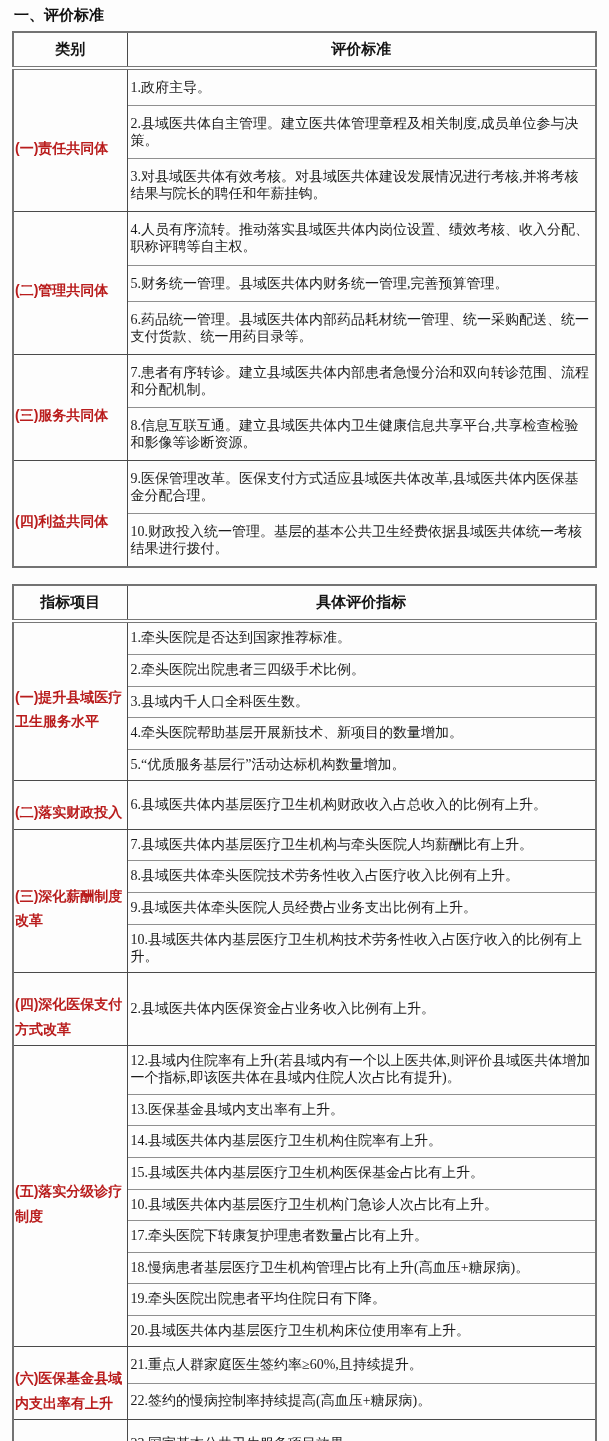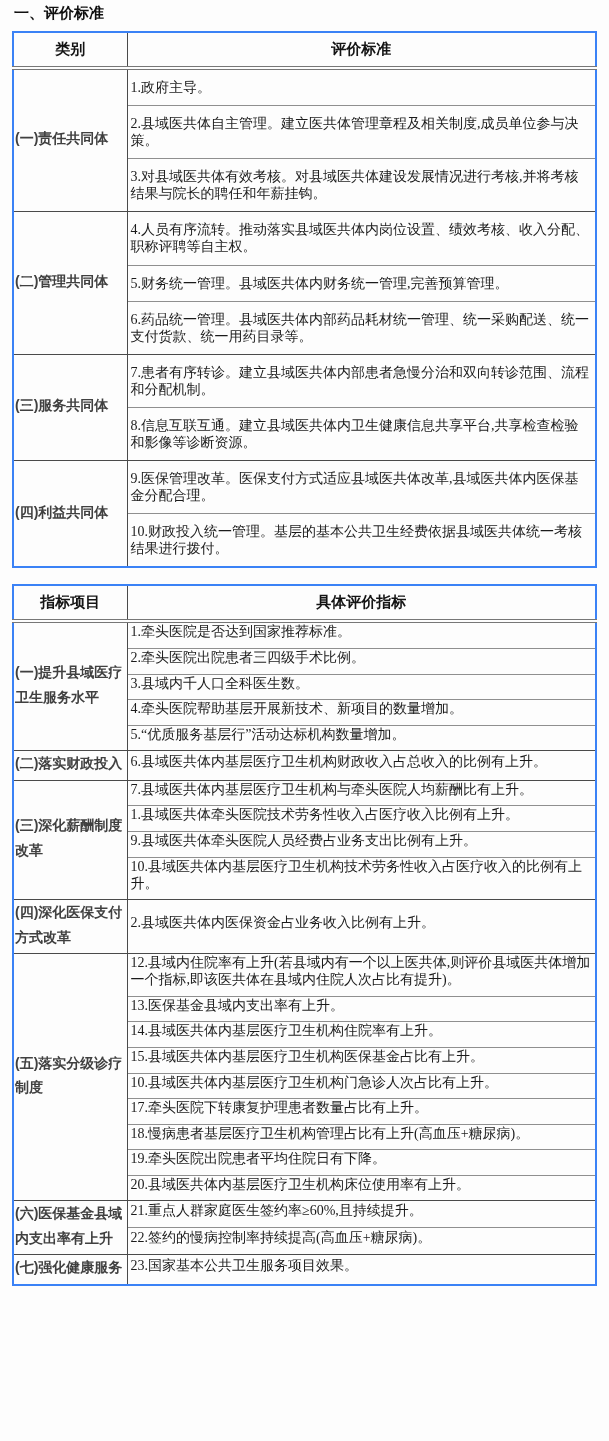--- a/index.html
+++ b/index.html
@@ -13,72 +13,72 @@
     color: #1b1b1b;
     font-family: "Liberation Serif", "DejaVu Serif", serif;
     box-sizing: border-box;
   }
   .page {
     padding: 6px 12px 8px 12px;
     box-sizing: border-box;
     width: 609px;
   }
   .sec-title {
-    font-family: Liberation Mono, monospace;
+    font-family: Liberation Serif, serif;
     font-weight: bold;
     font-size: 15px;
     color: #101010;
     margin: 0 0 7px 2px;
     line-height: 18px;
   }
   .section-2 {
     margin-top: 16px;
   }
   table.doc-table {
     border-collapse: collapse;
     width: 100%;
     table-layout: fixed;
-    border: 2px solid #3b82f6;
+    border: 2px solid #737373;
     background: #fdfdfd;
   }
   col.cat-col { width: 114px; }
   table.doc-table th {
     font-family: "Liberation Sans", "DejaVu Sans", sans-serif;
     font-weight: bold;
     font-size: 15px;
     color: #141414;
     text-align: center;
     padding: 7px 4px;
     border-left: 1px solid #4a4a4a;
     border-bottom: 4px double #777;
     background: #fdfdfd;
   }
   table.doc-table th:first-child { border-left: none; }
   td.cat-cell {
     font-family: "Liberation Sans", "DejaVu Sans", sans-serif;
     font-weight: bold;
     font-size: 14px;
-    color: #404040;
+    color: #b91c1c;
     vertical-align: middle;
     text-align: left;
-    padding: 0 0px 4px 1px;
+    padding: 19px 0px 4px 1px;
     line-height: 1.75;
     word-break: break-all;
     overflow-wrap: anywhere;
   }
   td.item-cell {
     font-size: 14px;
     line-height: 1.22;
     vertical-align: middle;
     padding: 9px 4px 9px 3px;
     border-left: 1px solid #4a4a4a;
     word-break: break-all;
     overflow-wrap: anywhere;
   }
-  .t2 td.item-cell { padding-top: 0; padding-bottom: 7.5px; }
+  .t2 td.item-cell { padding-top: 6px; padding-bottom: 7.5px; }
   
   table.doc-table tbody tr td { border-top: 1px solid #8f8f8f; }
   
   table.doc-table tbody tr.group-start td { border-top: 1px solid #4a4a4a; }
 </style>
 </head>
 <body>
 
 <div class="page">
 
@@ -165,21 +165,21 @@
           </tr>
           <tr class="group-start">
             <td rowspan="1" class="cat-cell">(二)落实财政投入</td>
             <td class="item-cell">6.县域医共体内基层医疗卫生机构财政收入占总收入的比例有上升。</td>
           </tr>
           <tr class="group-start">
             <td rowspan="4" class="cat-cell">(三)深化薪酬制度改革</td>
             <td class="item-cell">7.县域医共体内基层医疗卫生机构与牵头医院人均薪酬比有上升。</td>
           </tr>
           <tr>
-            <td class="item-cell">1.县域医共体牵头医院技术劳务性收入占医疗收入比例有上升。</td>
+            <td class="item-cell">8.县域医共体牵头医院技术劳务性收入占医疗收入比例有上升。</td>
           </tr>
           <tr>
             <td class="item-cell">9.县域医共体牵头医院人员经费占业务支出比例有上升。</td>
           </tr>
           <tr>
             <td class="item-cell">10.县域医共体内基层医疗卫生机构技术劳务性收入占医疗收入的比例有上升。</td>
           </tr>
           <tr class="group-start">
             <td rowspan="1" class="cat-cell">(四)深化医保支付方式改革</td>
             <td class="item-cell">2.县域医共体内医保资金占业务收入比例有上升。</td>

